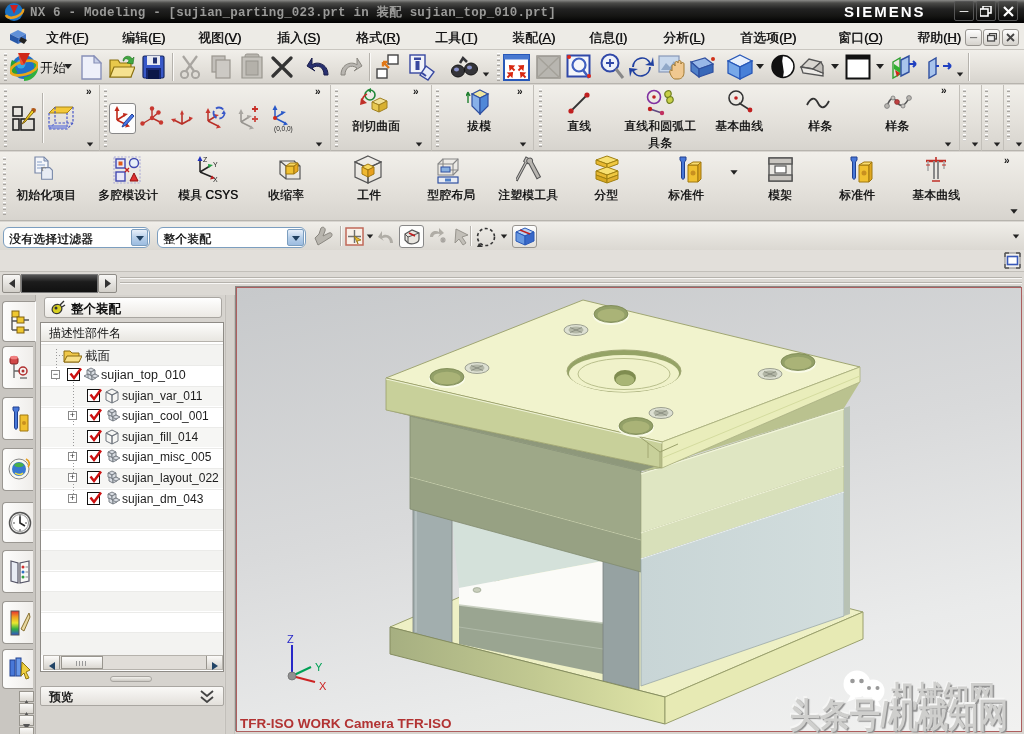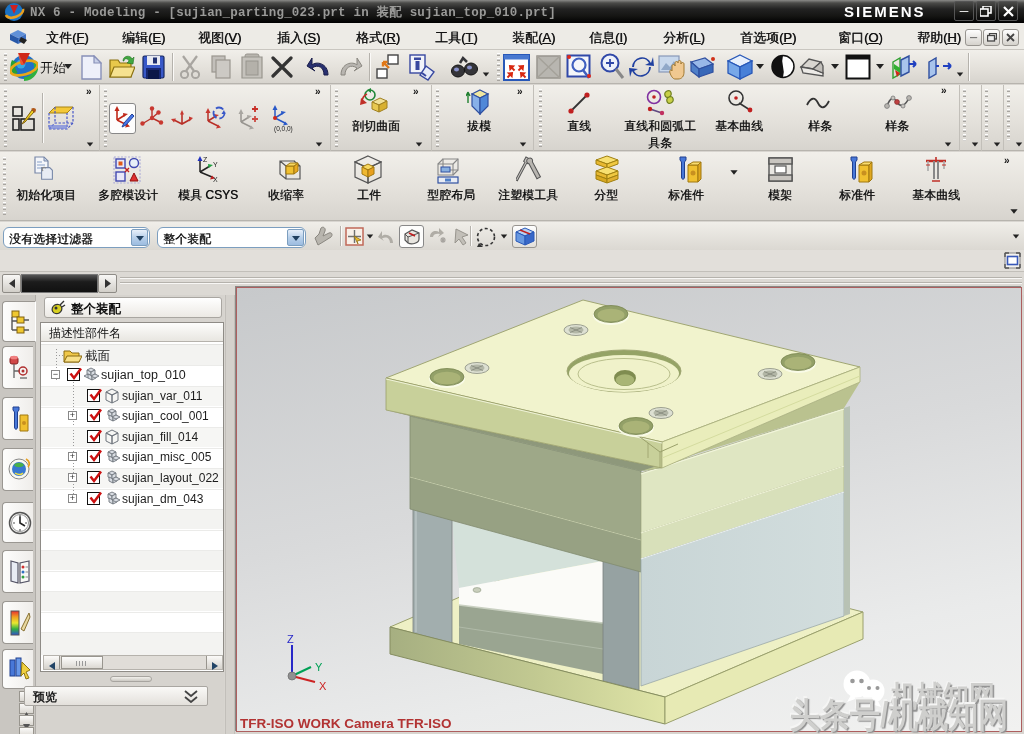--- a/index.html
+++ b/index.html
@@ -39,21 +39,21 @@
 .stab{left:2px;width:31px;background:linear-gradient(90deg,#fdfdfc,#efedea);border:1px solid #9a9792;border-right:none;border-radius:4px 0 0 4px}
 #navpanel{left:36px;top:295px;width:188px;height:439px;background:#d6d3ce}
 #navhdr{left:44px;top:297px;width:178px;height:21px;background:linear-gradient(180deg,#fff,#ece9e4);border:1px solid #a9a6a1;border-radius:3px}
 #treebox{left:40px;top:322px;width:184px;height:350px;background:#fff;border:1px solid #8e8b86}
 #colhdr{left:0px;top:0px;width:182px;height:19px;background:linear-gradient(180deg,#fdfdfc,#e8e6e1);border-bottom:1px solid #b5b2ac;font-size:12px;color:#111;padding:2px 0 0 8px}
 .trow{left:0;width:182px;height:20px}
 #treebox .tx{position:absolute;font-size:12px;color:#1c1c1c;white-space:nowrap}
 .cbx{position:absolute;top:3px;width:13px;height:13px;background:#fff;border:1px solid #111}
 .cbx svg{position:absolute;left:0px;top:-2px}
 .pm{position:absolute;top:5px;width:9px;height:9px;background:#fff;border:1px solid #888;font-size:9px;line-height:7px;text-align:center;color:#333}
-.panelband{left:24px;width:184px;height:20px;background:linear-gradient(180deg,#faf9f7,#e3e0db);border:1px solid #a9a6a1;border-radius:2px;font-size:12px;font-weight:bold;color:#222;padding:2px 12px 0 8px}
+.panelband{left:40px;width:184px;height:20px;background:linear-gradient(180deg,#faf9f7,#e3e0db);border:1px solid #a9a6a1;border-radius:2px;font-size:12px;font-weight:bold;color:#222;padding:2px 12px 0 8px}
 
 #gfx{left:236px;top:287px;width:786px;height:445px;border:1px solid #ad5f5f;box-shadow:-1px -1px 0 #8a8884;background:linear-gradient(168deg,#c7c9cb 0,#d9dadb 45%,#eaebeb 78%,#f1f1f0 100%)}
 #gfx .cam{position:absolute;left:3px;top:428px;color:#b23333;font-weight:bold;font-size:13.5px;letter-spacing:0px}
 .wm{position:absolute;color:#cfcfcd;font-weight:bold;text-shadow:1.5px 1.5px 1px #909090, -1px -1px 0 #f5f5f4}
 </style></head>
 <body>
 <div id="stage">
 
   <div id="title" class="abs">
     <svg class="abs" style="left:3px;top:1px" width="22" height="21" viewBox="0 0 22 21">

